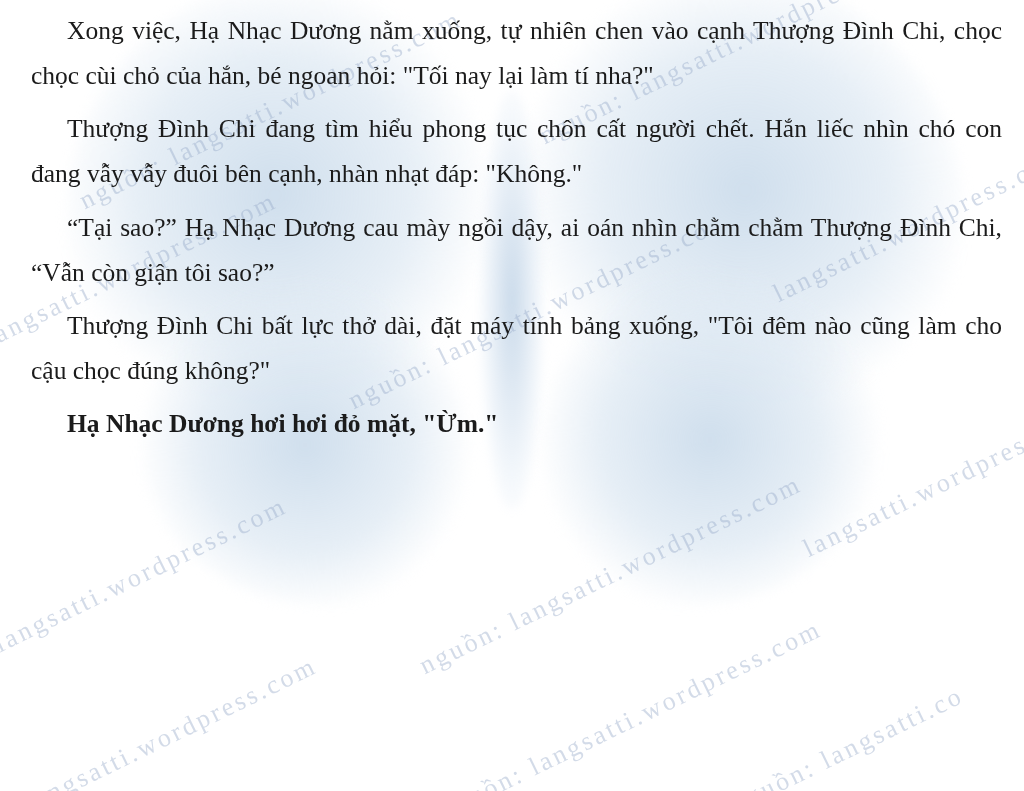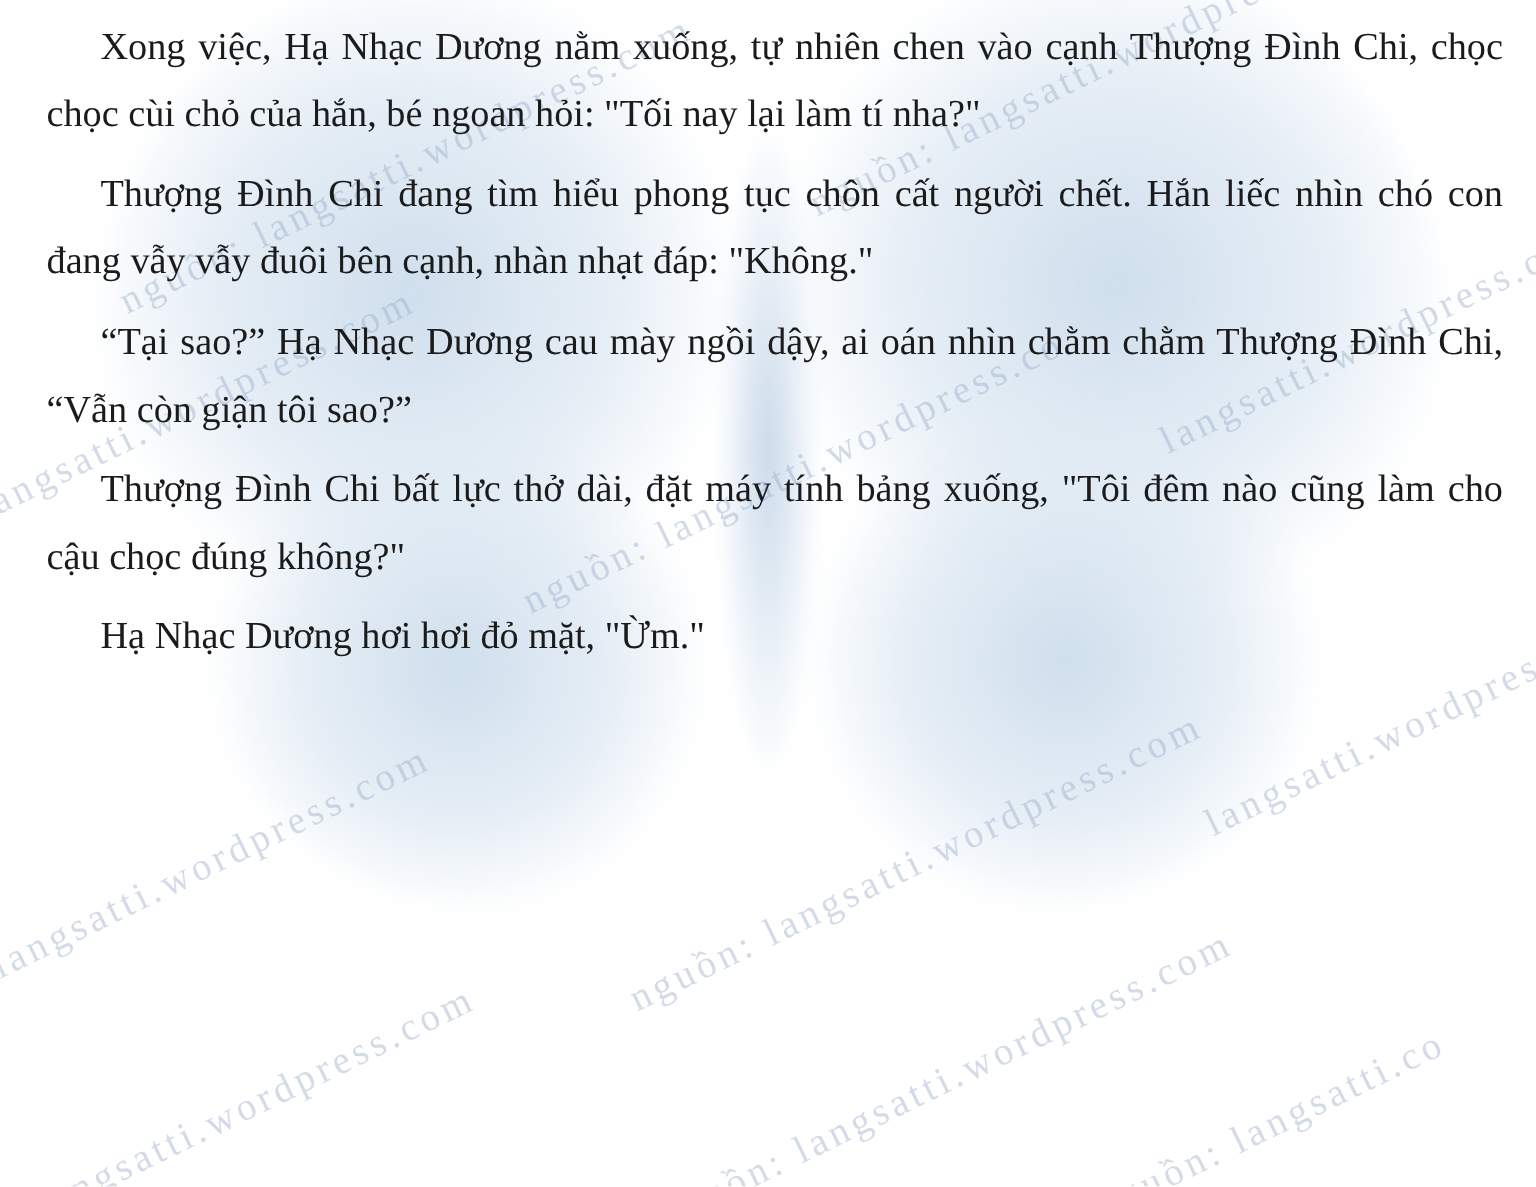--- a/index.html
+++ b/index.html
@@ -88,21 +88,21 @@
   p.para {
     margin: 0 0 8px 0;
     font-size: 25.5px;
     line-height: 1.77;
     color: #1b1b1b;
     text-align: justify;
     text-justify: inter-word;
     text-indent: 36px;
     font-family: "Liberation Serif", serif;
   }
-  p.para:last-child { margin-bottom: 0; }
+  p.para:last-child { margin-bottom: 0; font-weight: bold; }
 </style>
 </head>
 <body>
 
 <div class="bg-art">
   <div class="wing wing-ul"></div>
   <div class="wing wing-ur"></div>
   <div class="wing wing-ll"></div>
   <div class="wing wing-lr"></div>
   <div class="body-core"></div>

